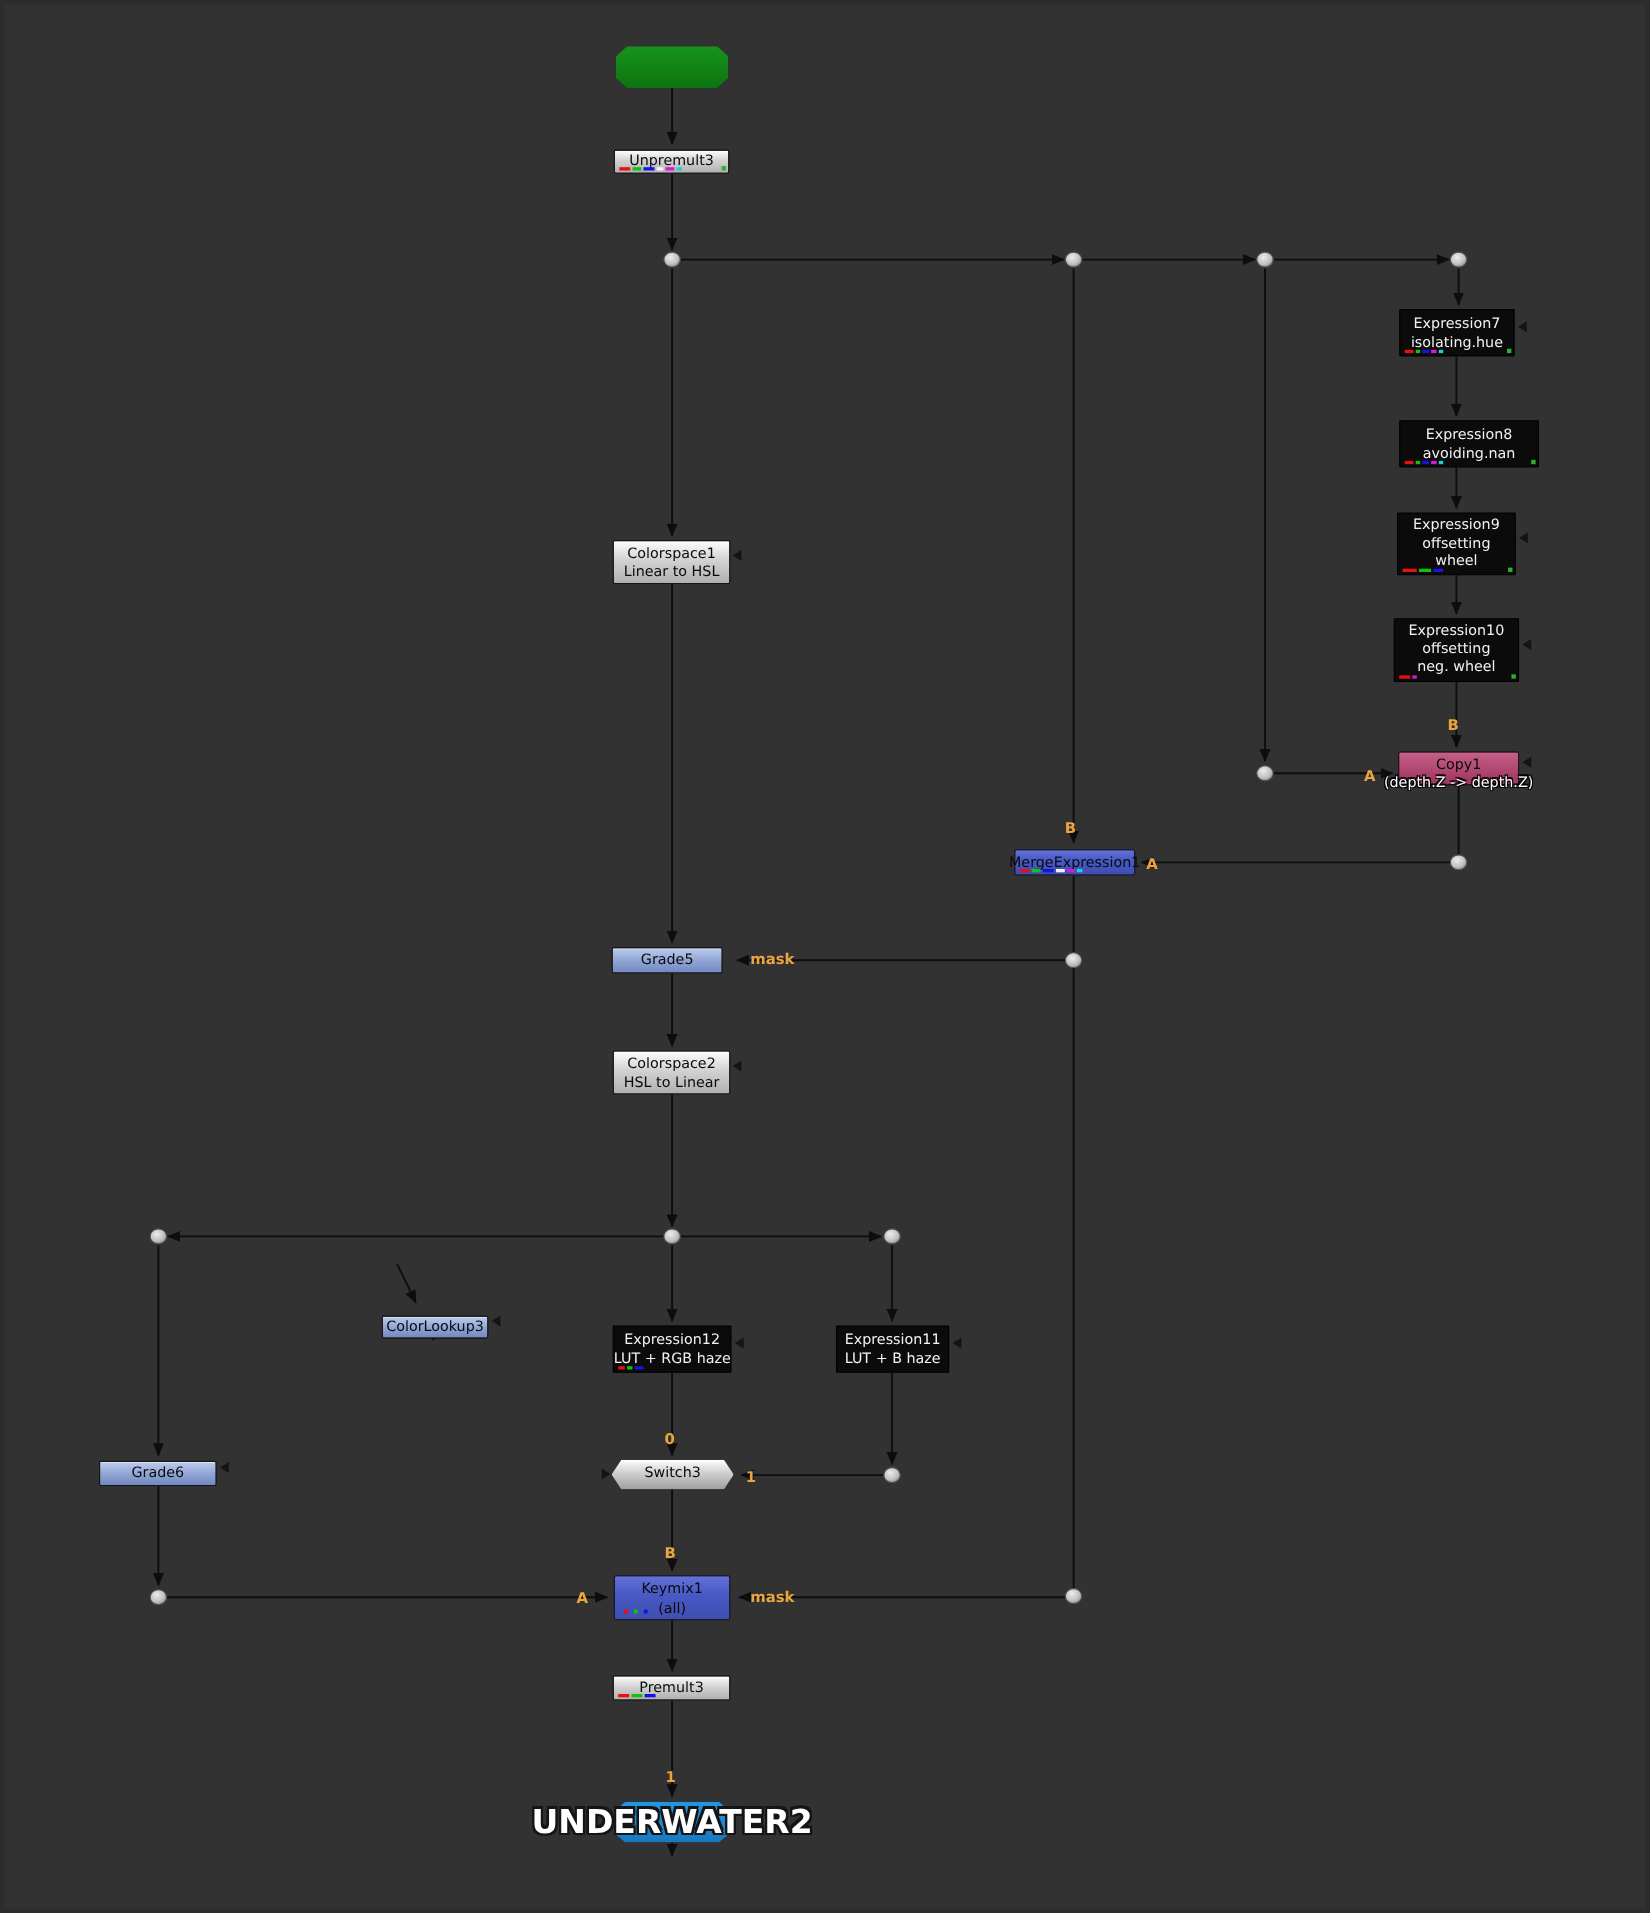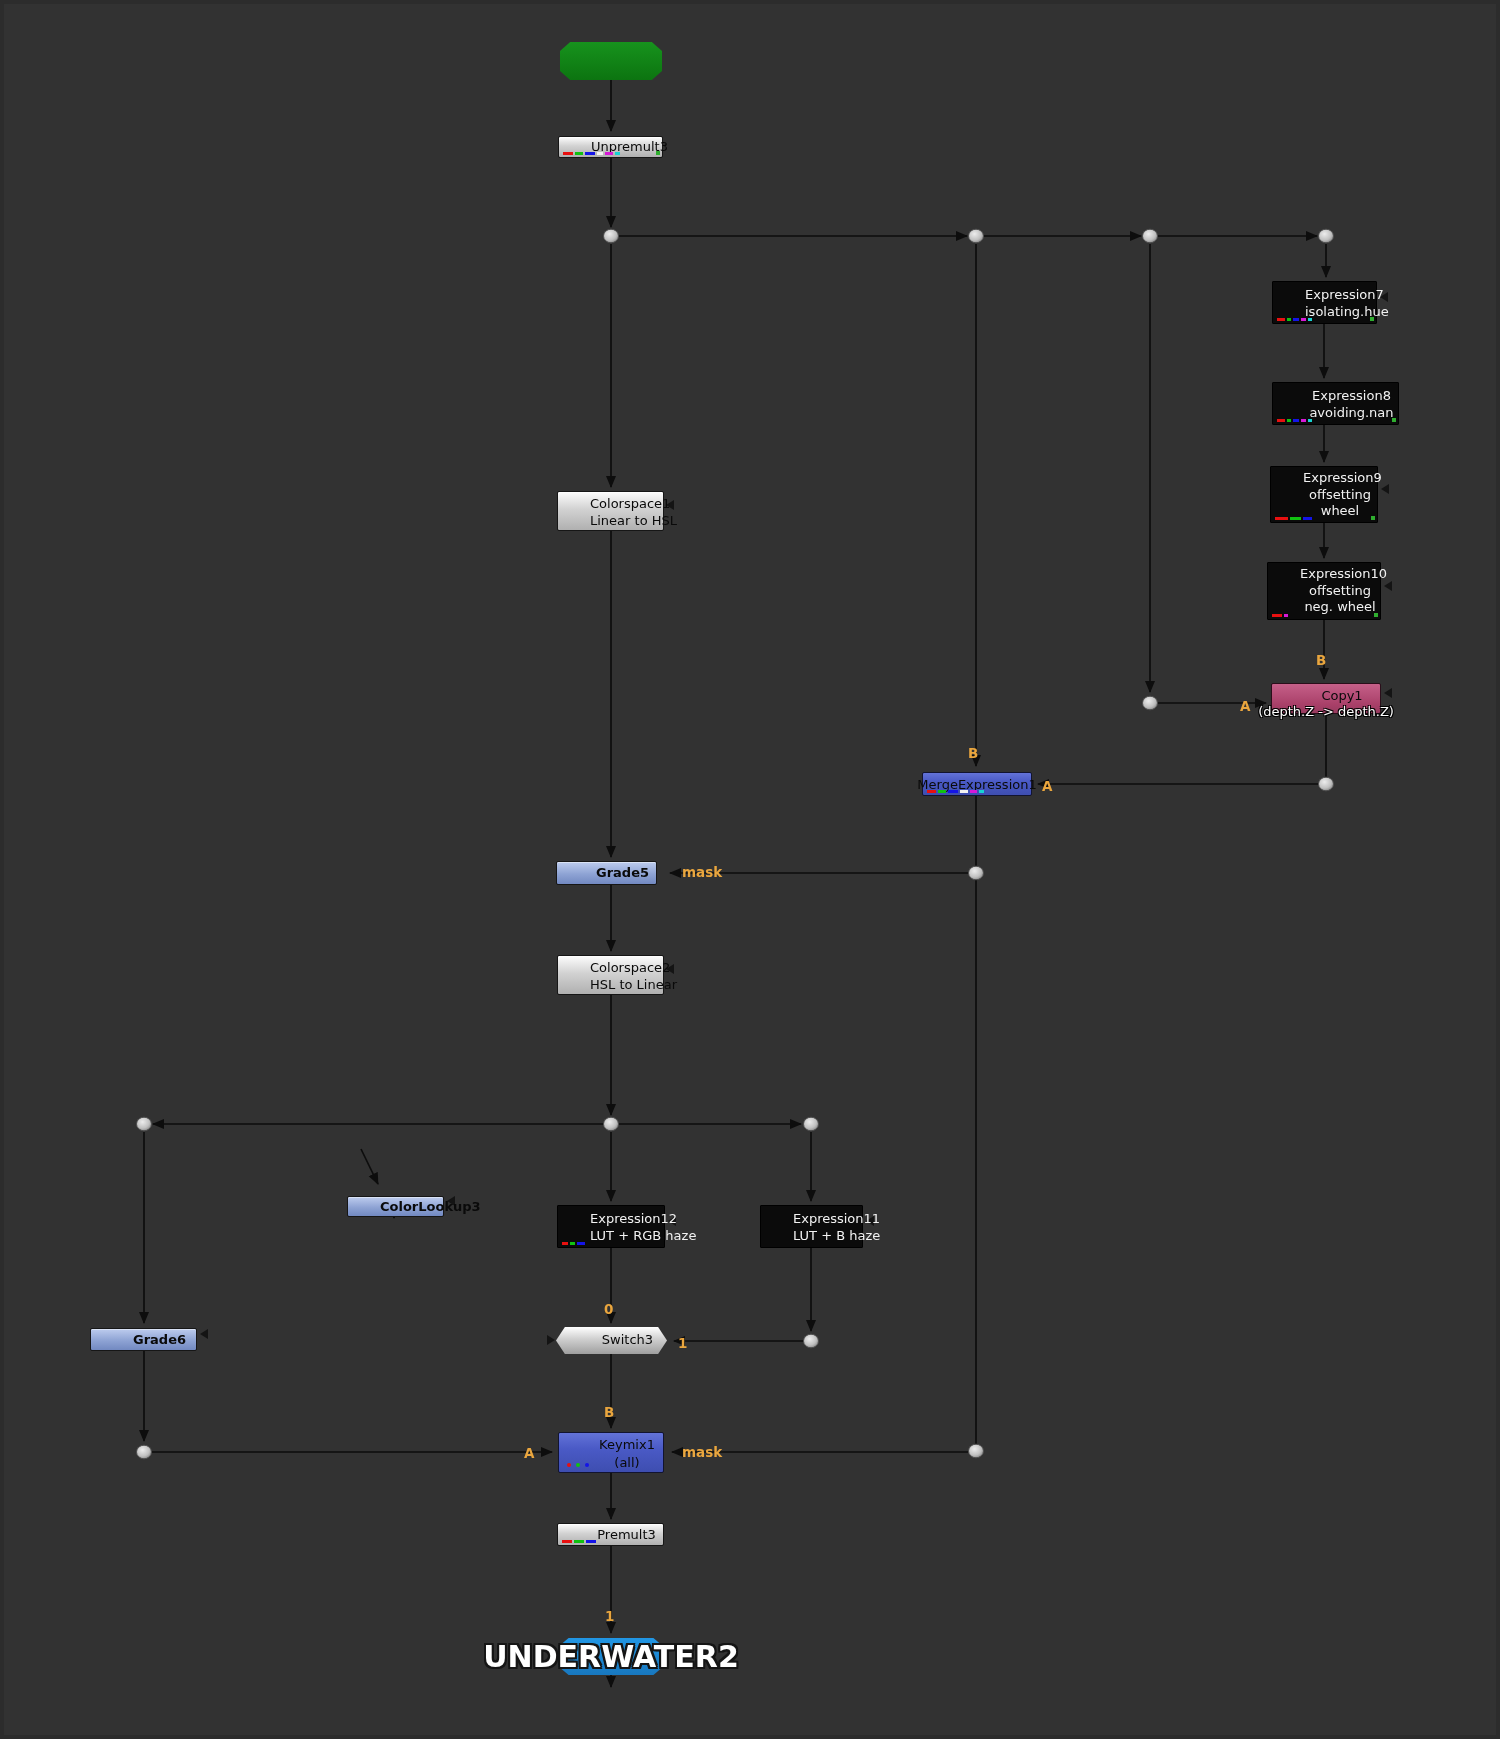--- a/index.html
+++ b/index.html
@@ -18,21 +18,20 @@
   }
   .gray{
     background:linear-gradient(#fdfdfd,#d2d2d2 45%,#b0b0b0);
     border:1px solid #161616;border-radius:2px;
     box-shadow:inset 0 1px 0 rgba(255,255,255,.75);
   }
   .bluegray{
     background:linear-gradient(#bdccee,#8ea3d4 55%,#7289c1);
     border:1px solid #161616;border-radius:2px;
     box-shadow:inset 0 1px 0 rgba(255,255,255,.45);
-    font-weight:bold;
   }
   .royal{
     background:linear-gradient(#6373d8,#4a5ac6 40%,#3e4eb0);
     border:1px solid #121430;border-radius:2px;
   }
   .blacknode{
     background:#0b0b0b;border:1px solid #000;border-radius:1px;
     color:#f2f2f2;
   }
   .pink{
@@ -45,21 +44,21 @@
   }
   .blue-oct{
     background:linear-gradient(#2196e4,#1878c0);
     clip-path:polygon(10% 0,90% 0,100% 24%,100% 76%,90% 100%,10% 100%,0 76%,0 24%);
   }
   .hexnode{
     background:linear-gradient(#ffffff,#cfcfcf 45%,#9f9f9f);
     clip-path:polygon(0 50%,8% 0,92% 0,100% 50%,92% 100%,8% 100%);
     border:none;
   }
-  .l1{display:block;white-space:nowrap;padding-left:32px;}
+  .l1{display:block;white-space:nowrap;}
   .nowrap-center{display:flex;align-items:center;justify-content:center;height:100%;}
   .nowrap-center>span{white-space:nowrap;}
 
   .big-title{
     position:absolute;font-weight:bold;font-size:30px;color:#ffffff;
     text-align:center;white-space:nowrap;letter-spacing:0px;
     text-shadow:-2px -2px 0 #151515,2px -2px 0 #151515,-2px 2px 0 #151515,
                  2px 2px 0 #151515,0 2px 0 #151515,0 -2px 0 #151515,
                  2px 0 0 #151515,-2px 0 0 #151515;
     pointer-events:none;

